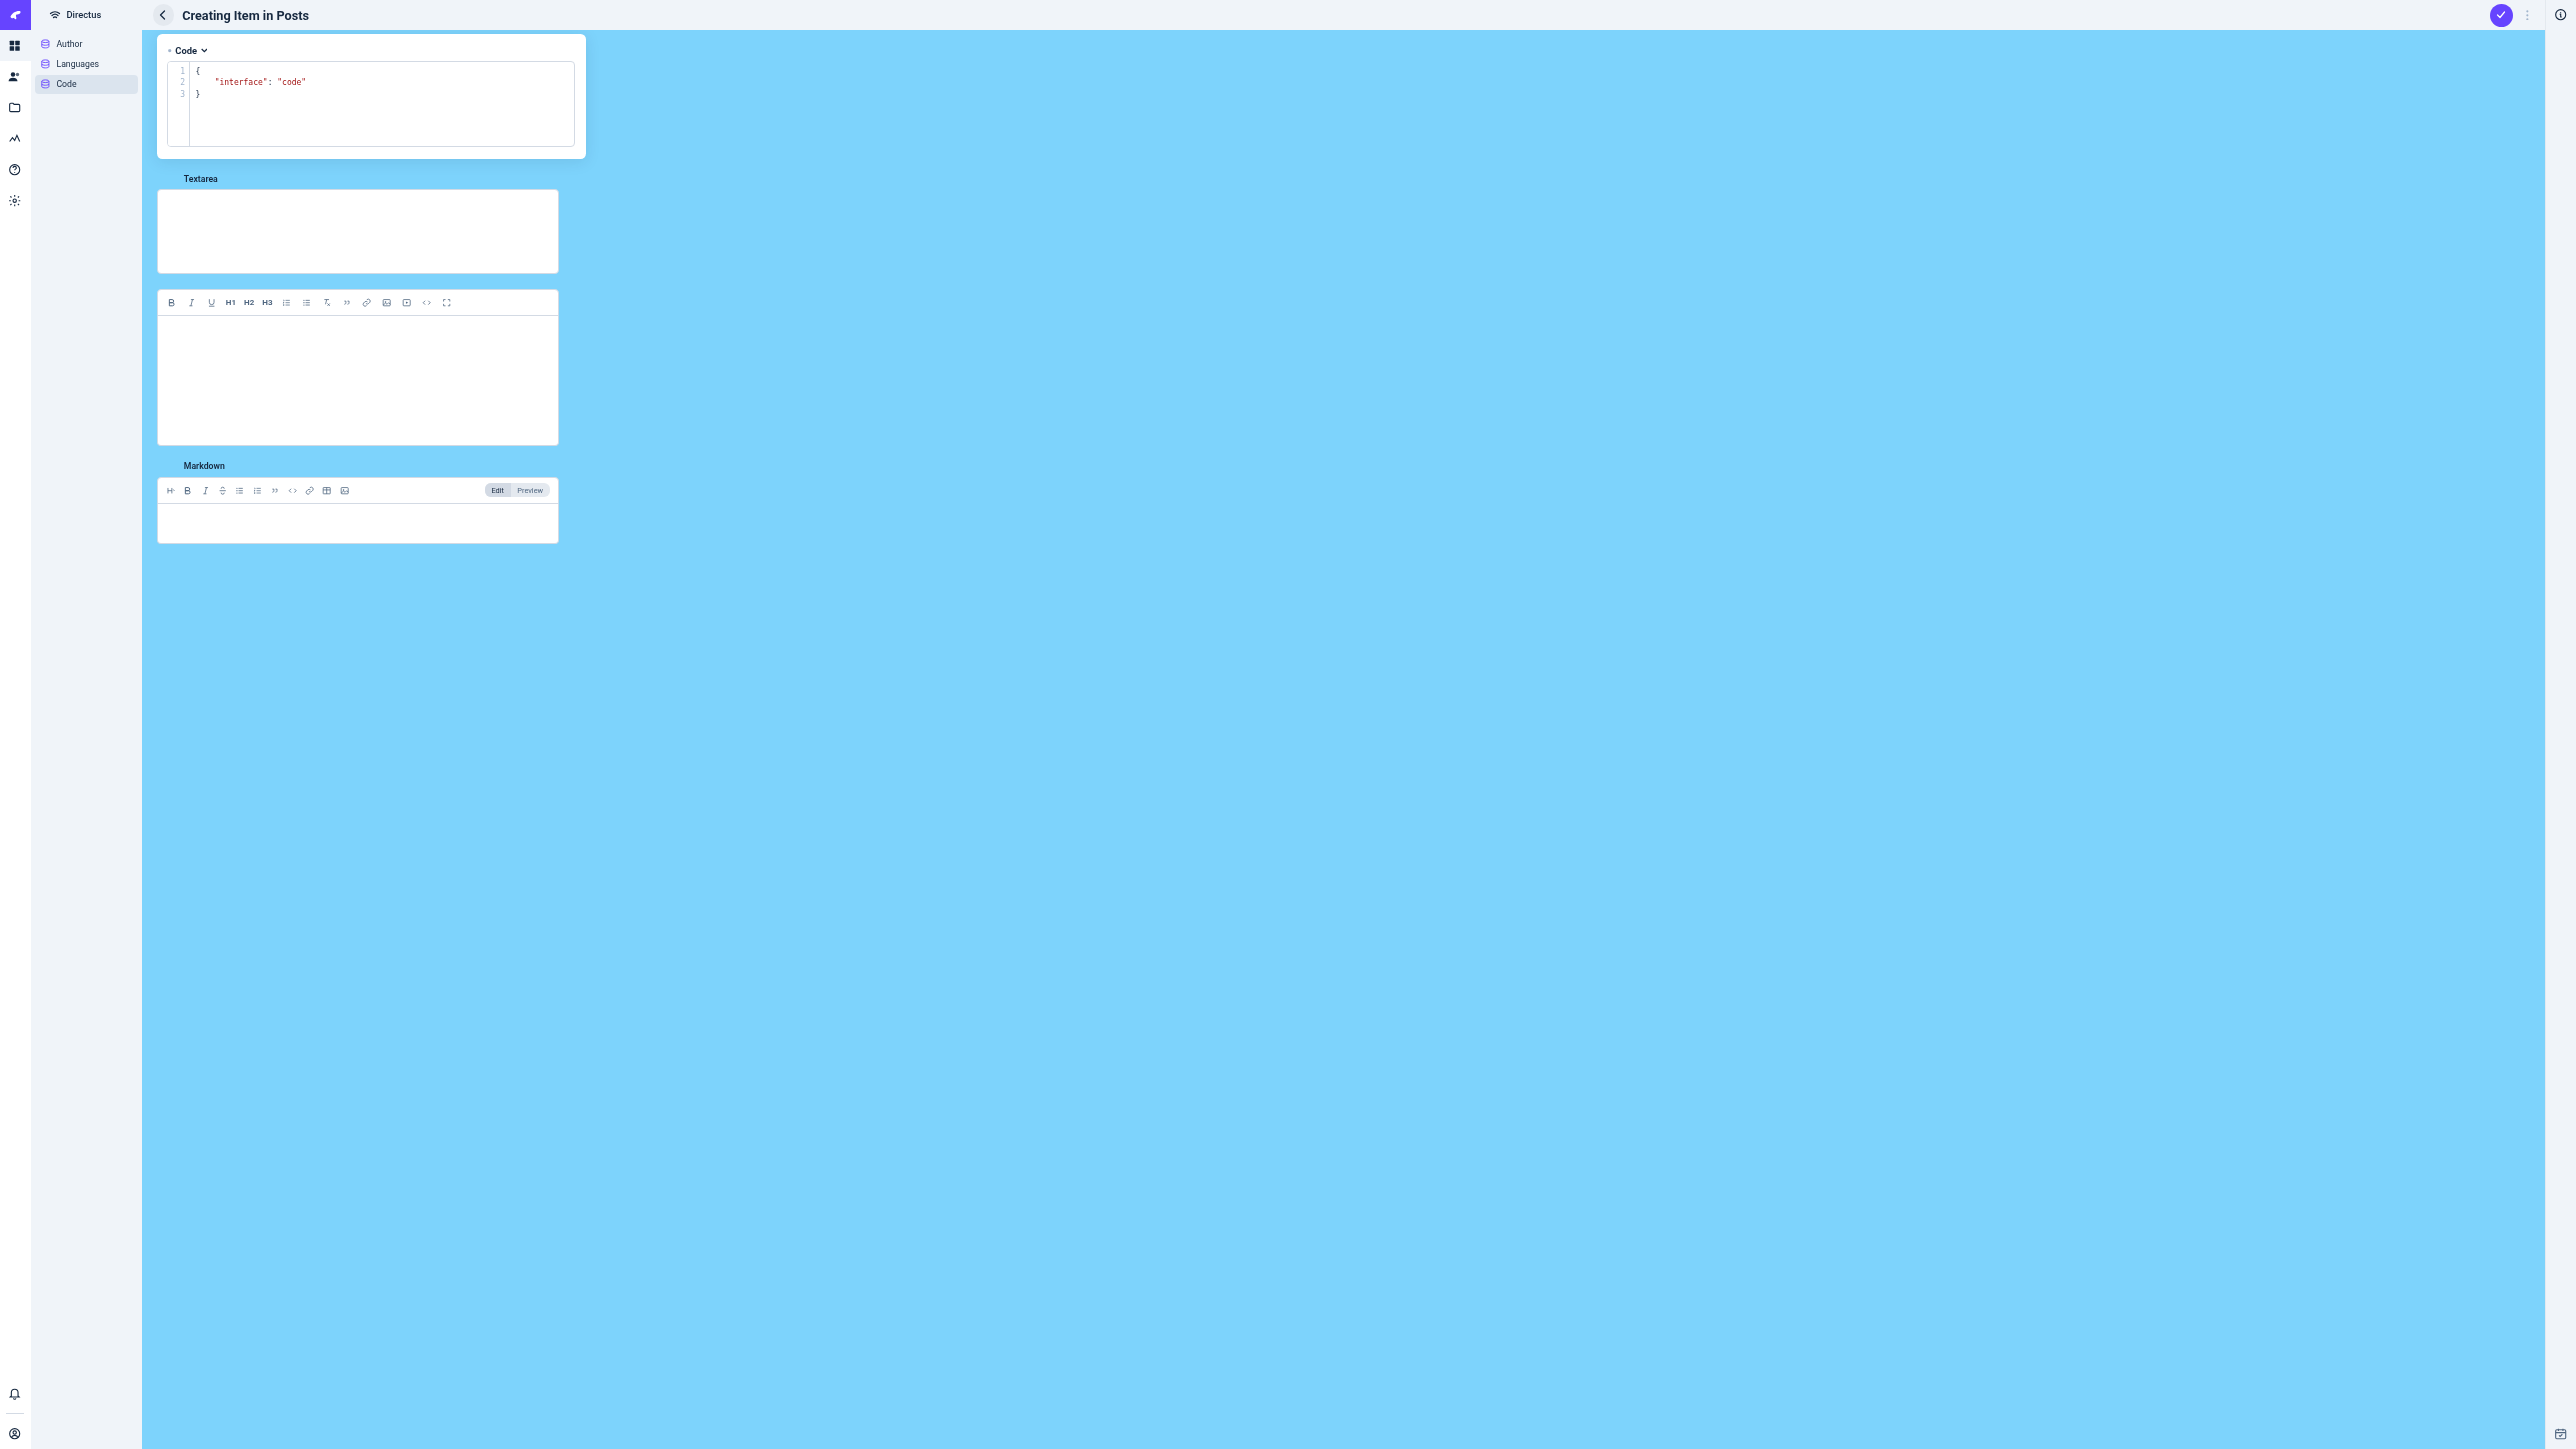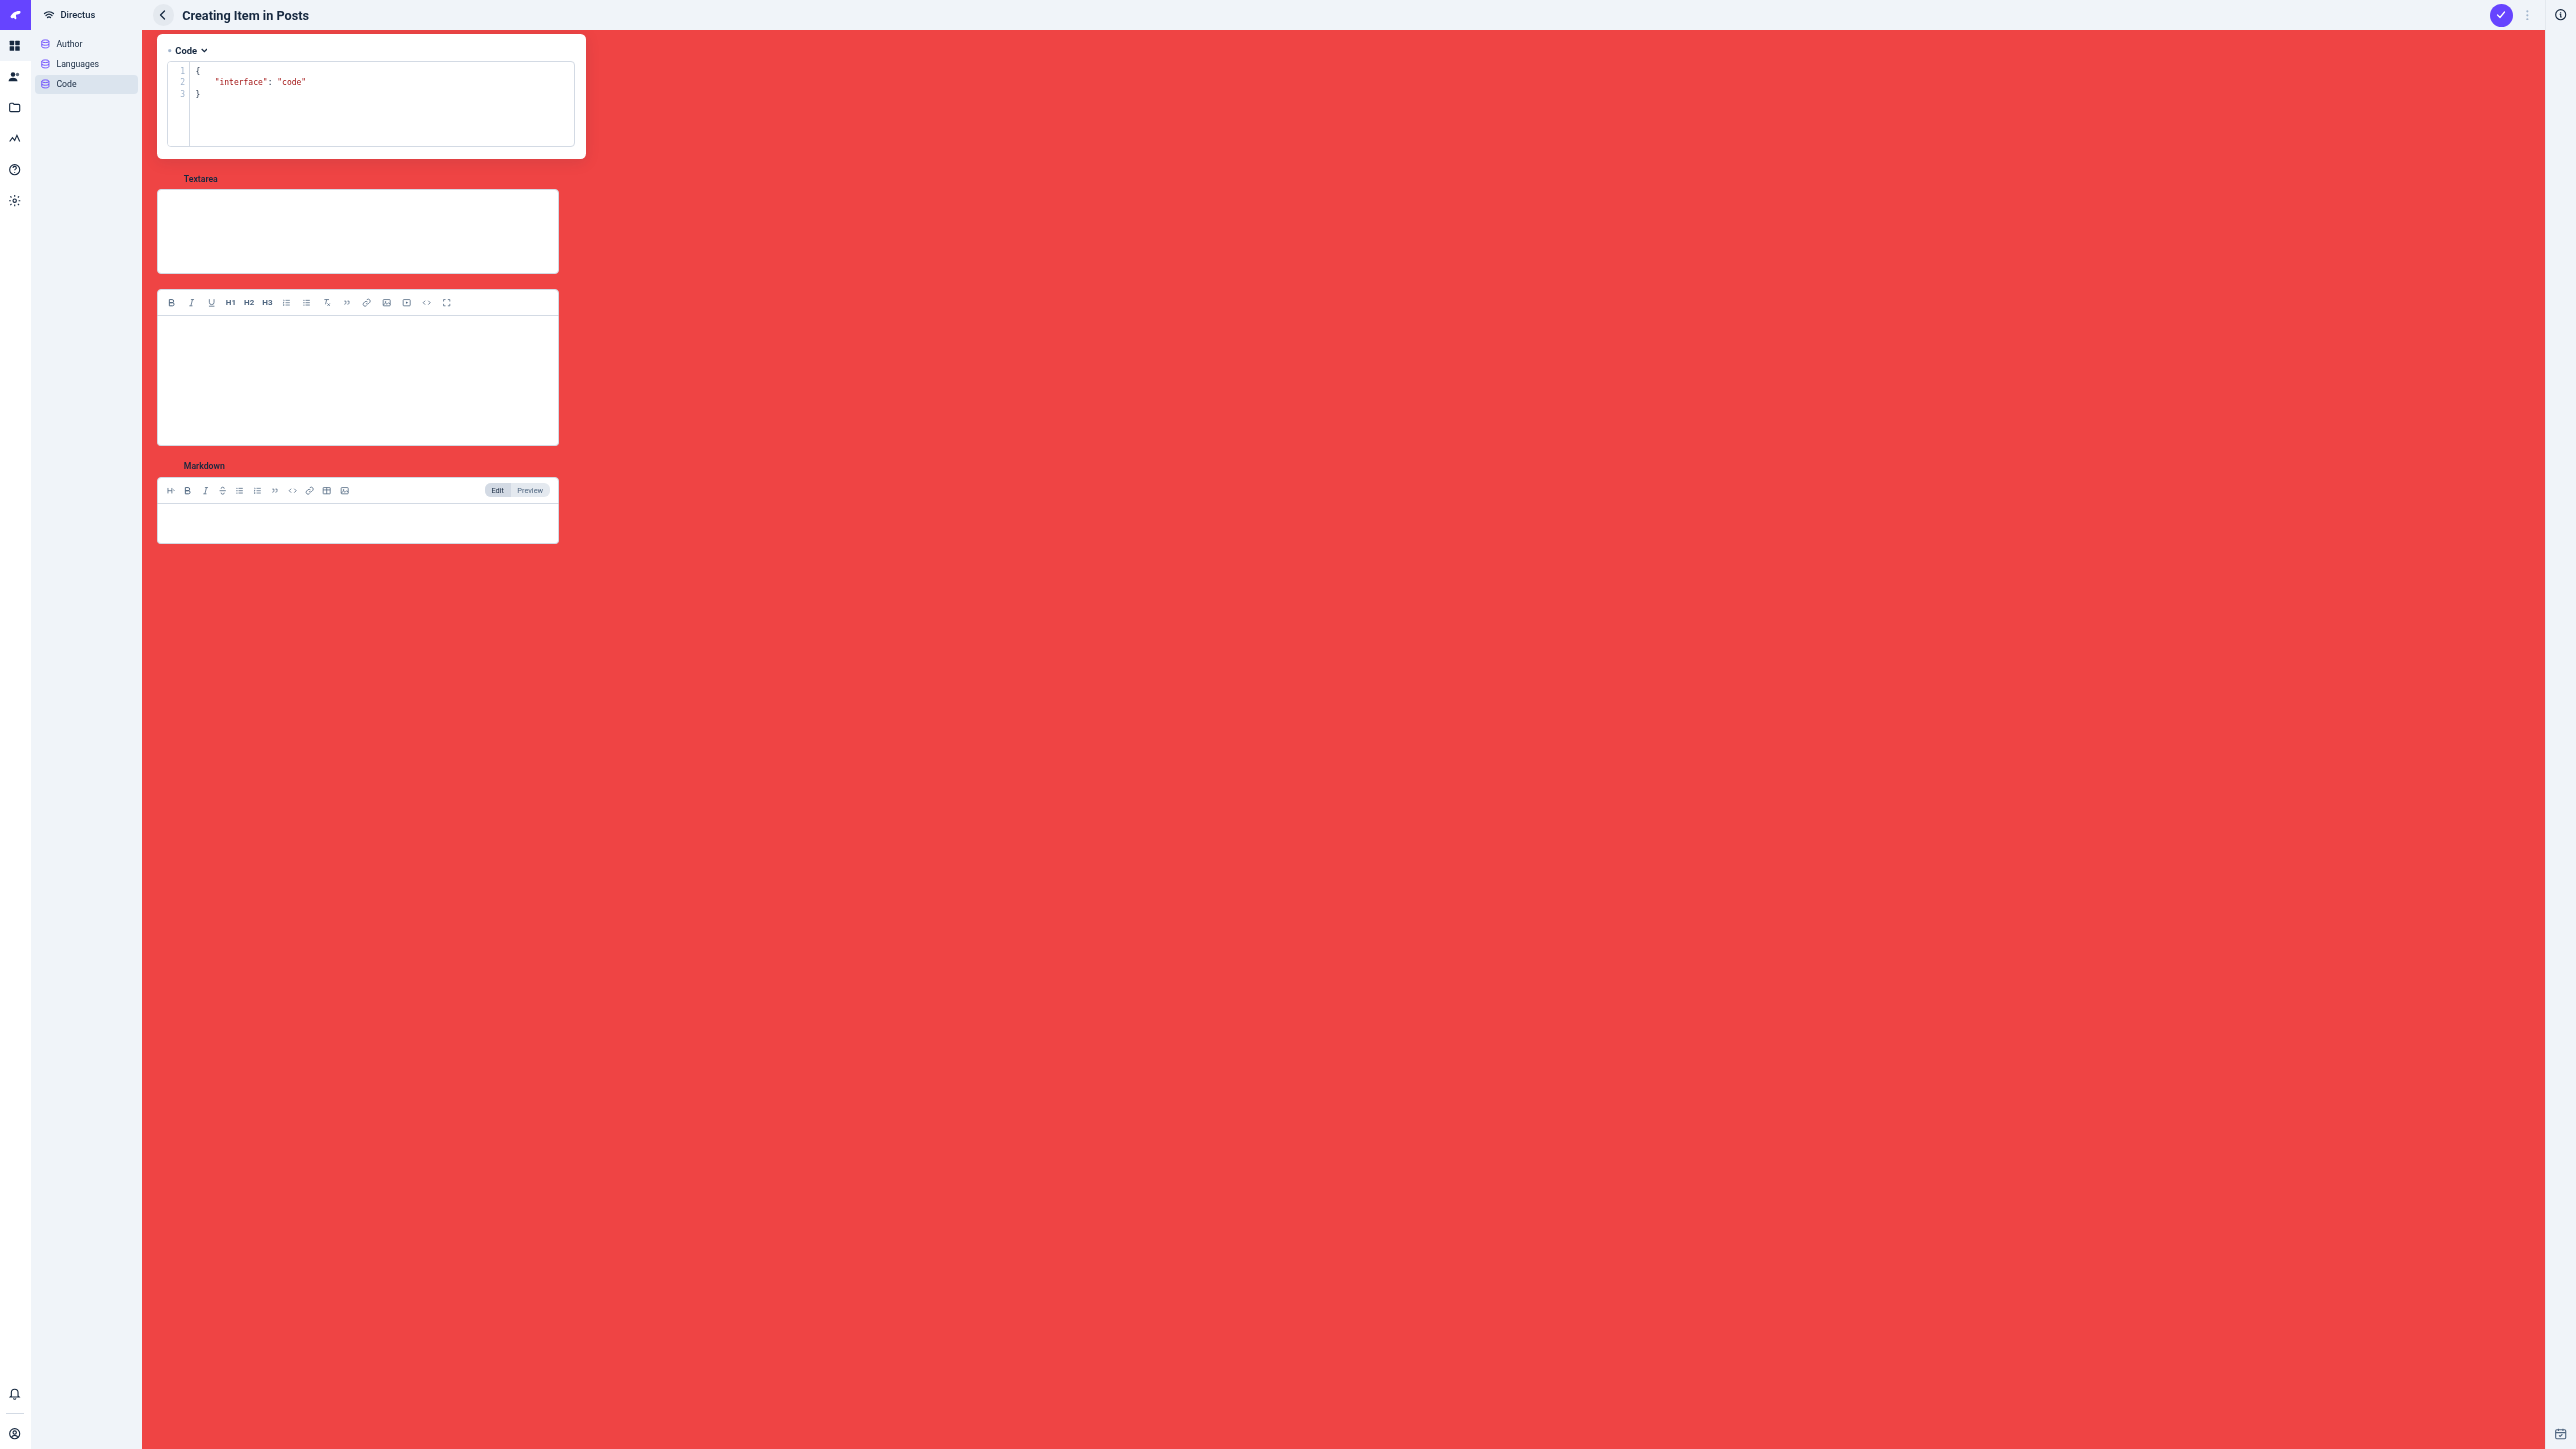--- a/index.html
+++ b/index.html
@@ -31,38 +31,38 @@
 
   
   .sidebar {
     width: 111px;
     background: #f0f4f9;
     display: flex; flex-direction: column;
   }
   .sidebar-header {
     height: 30px;
     display: flex; align-items: center;
-    padding: 0 12px; gap: 5.4px;
+    padding: 0 18px; gap: 5.4px;
     border-bottom: 0.7px solid transparent;
   }
   .sidebar-title { font-size: 9.4px; color: #172940; font-weight: 500; }
   .sidebar-list { padding: 5.4px 4px; display: flex; flex-direction: column; gap: 1.3px; }
   .sidebar-item {
     display: flex; gap: 5.4px;
     padding: 4px 5.4px; border-radius: 4px;
     font-size: 8.7px; color: #172940; cursor: pointer;
   }
   .sidebar-item.active { background: #dbe4ee; }
   .sidebar-item-icon { color: #6644ff; display:inline-flex; }
 
   
   .main {
     flex: 1;
     display: flex; flex-direction: column;
-    background: #ef4444;
+    background: #7dd3fc;
     position: relative;
   }
   .main-header {
     height: 30px;
     display: flex; align-items: center;
     padding: 0 10.7px; gap: 8px;
     background: #f0f4f9;
   }
   .back-btn {
     width: 21.5px; height: 21.5px; border-radius: 50%;

